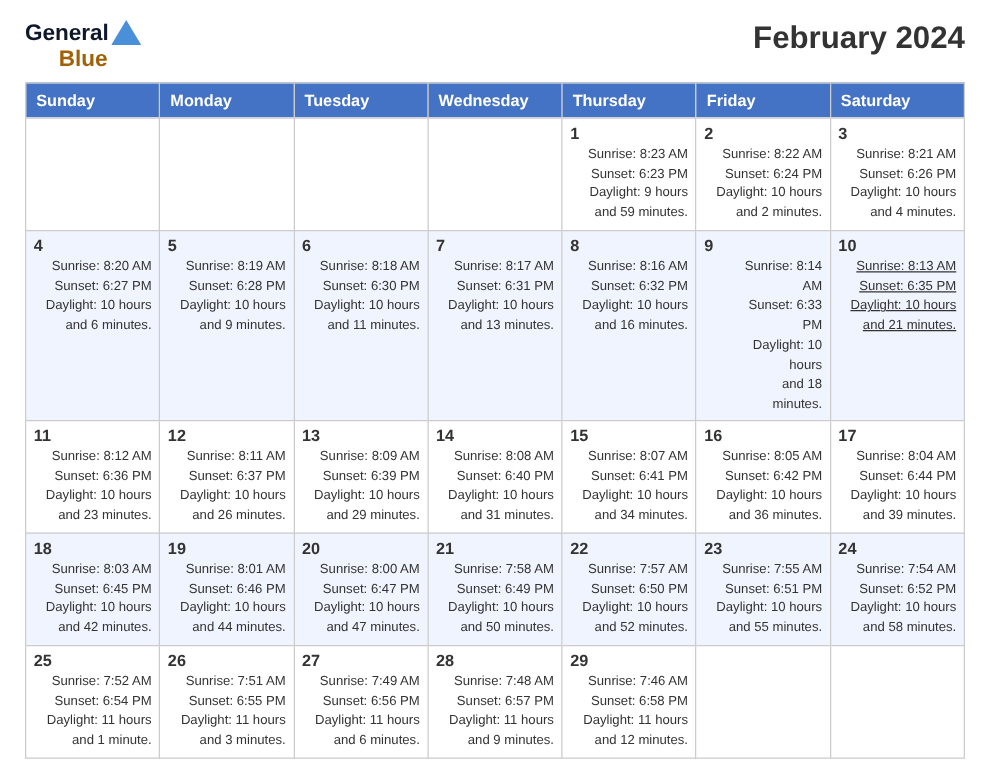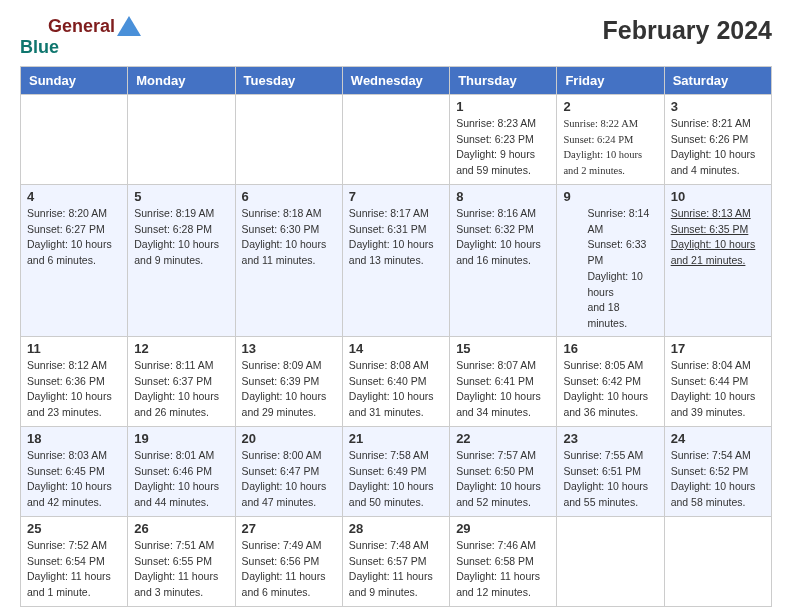--- a/index.html
+++ b/index.html
@@ -1,48 +1,48 @@
 <!DOCTYPE html>
 <html><head>
   <meta charset="utf-8">
   <style>
     * { box-sizing: border-box; margin: 0; padding: 0; }
     body { font-family: Arial, sans-serif; background: #fff; width: 792px; min-height: 612px; }
     .container { padding: 16px 20px; }
     .header { display: flex; justify-content: space-between; align-items: flex-start; margin-bottom: 8px; }
     .logo { display: flex; align-items: center; }
     .logo-text { font-size: 18px; font-weight: bold; color: #333; line-height: 1.1; }
-    .logo-text span { color: #7f1d1d; margin-left: 28px; }
+    .logo-text span { color: #0f172a; }
     .logo-icon { width: 24px; height: 20px; margin-left: 2px; }
     .title-section { text-align: right; }
     .month-title { font-size: 25px; font-weight: bold; color: #333; }
     .location { font-size: 16px; color: #555; margin-top: 2px; }
     .calendar { width: 100%; border-collapse: collapse; margin-top: 4px; }
     .calendar th { background: #4472c4; color: #fff; text-align: left; padding: 6px 8px; font-size: 13px; border: 1px solid #ccc; }
     .calendar td { border: 1px solid #ccc; padding: 4px 6px; vertical-align: top; font-size: 11px; color: #333; height: 90px; width: 14.28%; }
     .day-number { font-size: 13px; font-weight: bold; margin-bottom: 2px; }
-    .day-info { font-size: 10.5px; line-height: 1.5; color: #333; }
+    .day-info { font-size: 10.5px; line-height: 1.5; color: #333; text-align: right; }
     .empty { background: #f9f9f9; }
     tr:nth-child(even) td { background: #f0f4ff; }
     tr:nth-child(odd) td { background: #fff; }
     .calendar thead tr th { background: #4472c4; }
   </style>
 </head>
 <body>
 
 <div class="container">
   <div class="header">
     <div class="logo">
       <div>
         <div class="logo-text">
           <span>General</span><svg class="logo-icon" viewBox="0 0 24 20" fill="none" xmlns="http://www.w3.org/2000/svg" style="display:inline-block;vertical-align:middle;margin-bottom:2px;">
               <polygon points="0,20 12,0 24,20" fill="#4a90d9"></polygon>
             </svg>
         </div>
-        <div class="logo-text" style="color:#0f766e;font-size:18px;font-weight:bold;">Blue</div>
+        <div class="logo-text" style="color:#a16207;font-size:18px;font-weight:bold;text-align:center;">Blue</div>
       </div>
     </div>
     <div class="title-section">
       <div class="month-title">February 2024</div>
     </div>
   </div>
 
   <table class="calendar">
     <thead>
       <tr id="weekday-header">
@@ -63,21 +63,21 @@
           <td class="empty"></td>
           <td>
             <div class="day-number">1</div>
             <div class="day-info" style="white-space: pre-line;">Sunrise: 8:23 AM
 Sunset: 6:23 PM
 Daylight: 9 hours
 and 59 minutes.</div>
           </td>
           <td>
             <div class="day-number">2</div>
-            <div class="day-info" style="white-space: pre-line; font-family: Liberation Serif, serif;">Sunrise: 8:22 AM
+            <div class="day-info" style="white-space: pre-line;">Sunrise: 8:22 AM
 Sunset: 6:24 PM
 Daylight: 10 hours
 and 2 minutes.</div>
           </td>
           <td>
             <div class="day-number">3</div>
             <div class="day-info" style="white-space: pre-line;">Sunrise: 8:21 AM
 Sunset: 6:26 PM
 Daylight: 10 hours
 and 4 minutes.</div>

